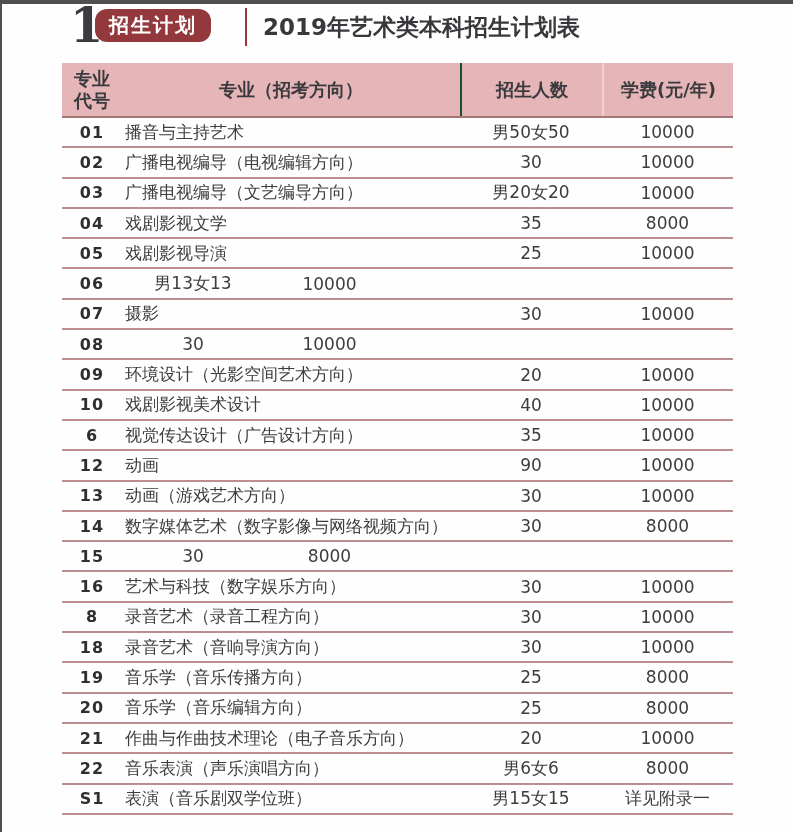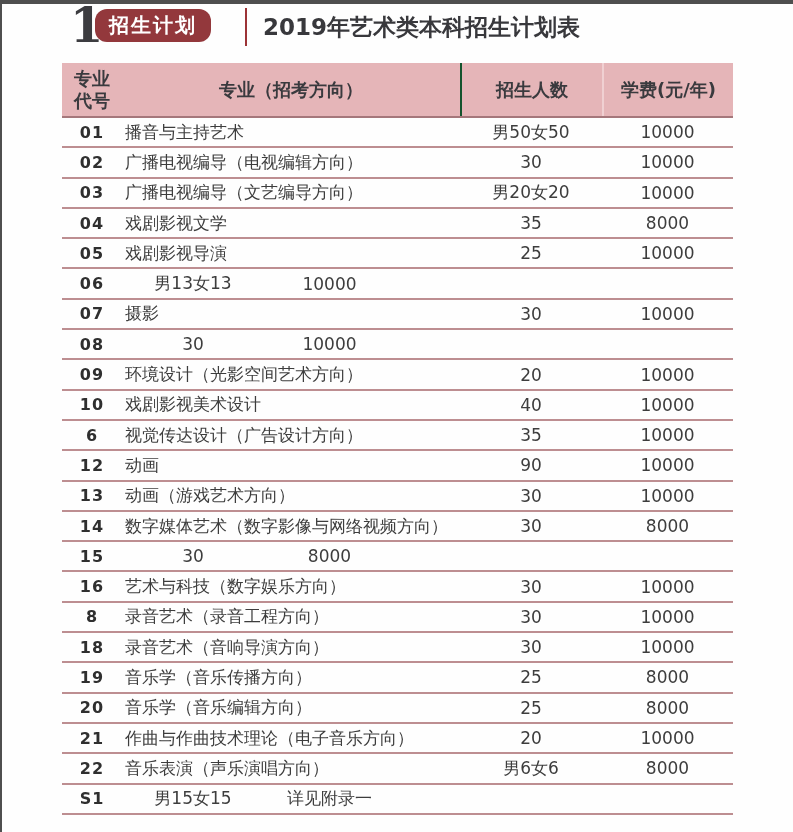--- a/index.html
+++ b/index.html
@@ -227,19 +227,20 @@
 
     <div class="row">
       <div class="cell cell-code">22</div>
       <div class="cell cell-major">音乐表演（声乐演唱方向）</div>
       <div class="cell cell-enroll">男6女6</div>
       <div class="cell cell-fee">8000</div>
     </div>
 
     <div class="row">
       <div class="cell cell-code">S1</div>
+      <div class="cell cell-major">表演（音乐剧双学位班）</div>
       <div class="cell cell-enroll">男15女15</div>
       <div class="cell cell-fee">详见附录一</div>
     </div>
   </div>
   </div>
 
 </div>
 
 </body></html>

